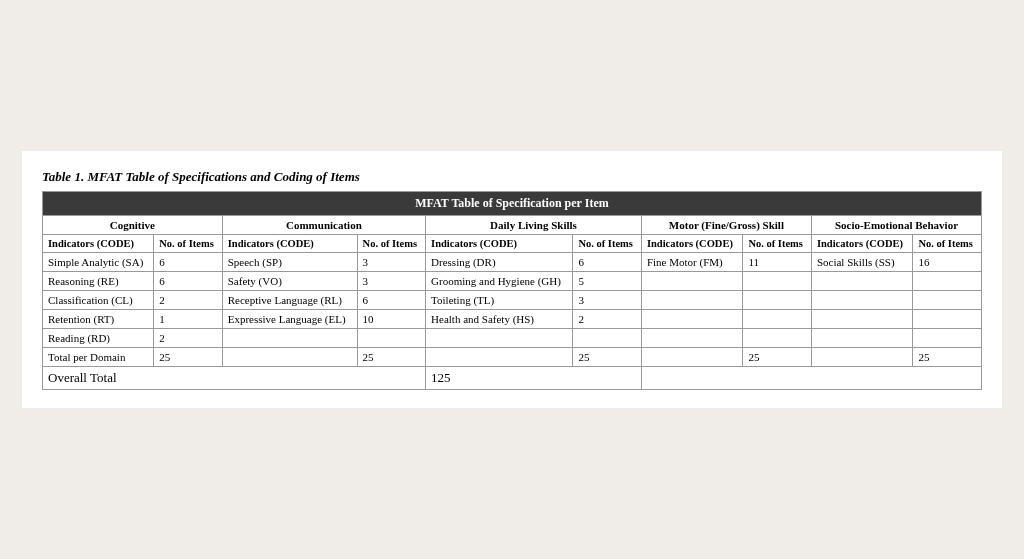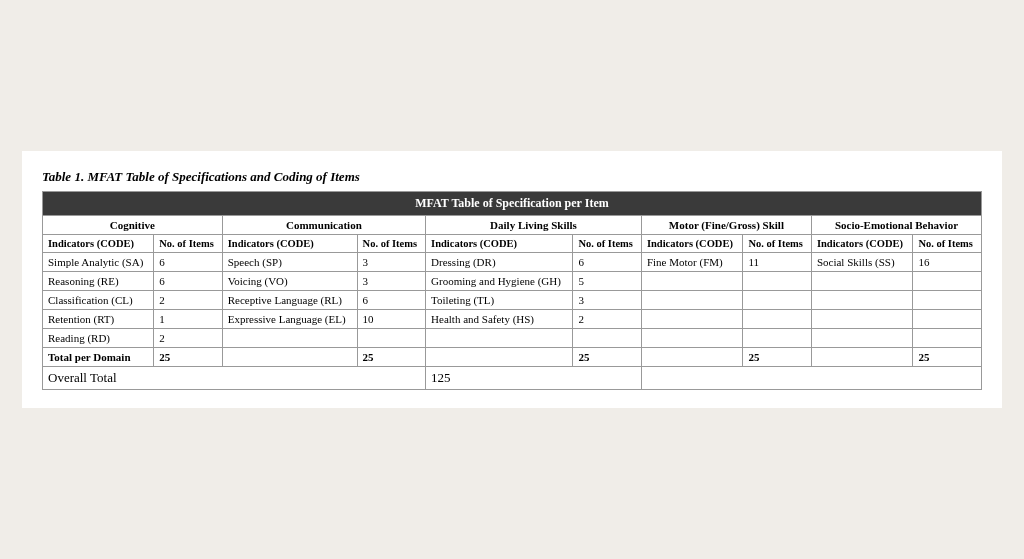--- a/index.html
+++ b/index.html
@@ -49,21 +49,21 @@
     }
     .abbrev-row td {
       font-weight: bold;
       font-size: 12px;
     }
     .sub-header td {
       font-weight: bold;
       font-size: 10.5px;
     }
     .total-row td {
-      font-weight: bold;
+      font-weight: normal;
     }
     .overall-row td {
       font-weight: normal;
       font-size: 13px;
     }
   </style>
 </head>
 <body>
 
 <div class="page-wrapper">
@@ -107,21 +107,21 @@
         <td>Dressing (DR)</td>
         <td>6</td>
         <td>Fine Motor (FM)</td>
         <td>11</td>
         <td>Social Skills (SS)</td>
         <td>16</td>
       </tr>
       <tr>
         <td>Reasoning (RE)</td>
         <td>6</td>
-        <td>Voicing (VO)</td>
+        <td>Safety (VO)</td>
         <td>3</td>
         <td>Grooming and Hygiene (GH)</td>
         <td>5</td>
         <td></td>
         <td></td>
         <td></td>
         <td></td>
       </tr>
       <tr>
         <td>Classification (CL)</td>

